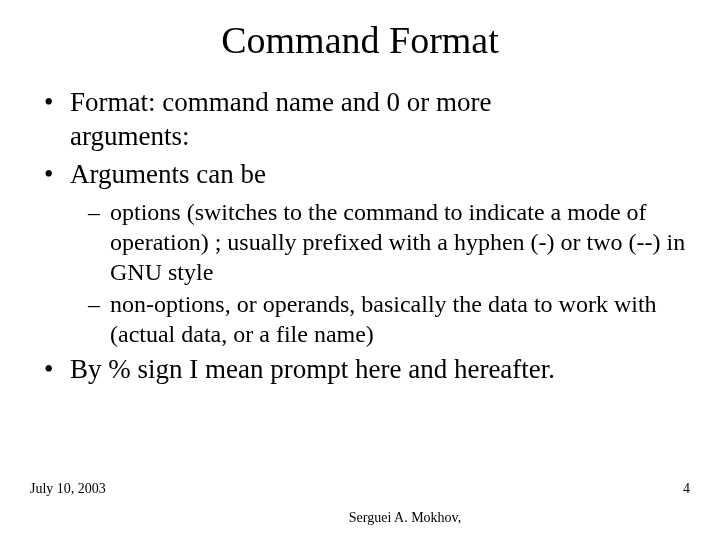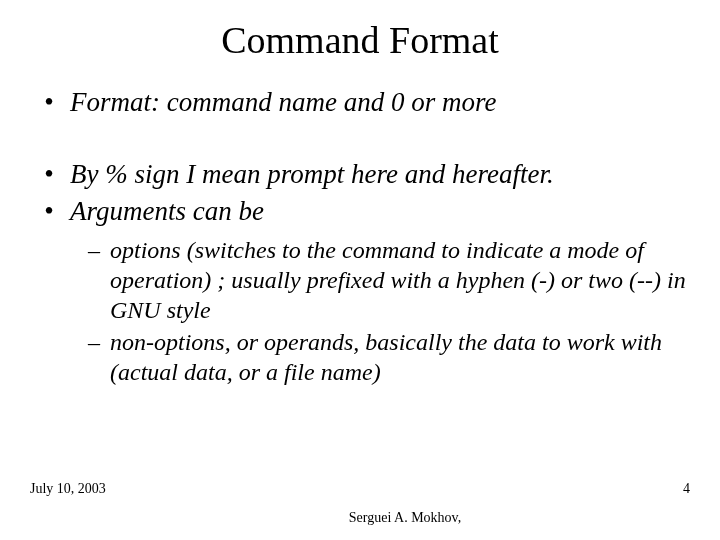--- a/index.html
+++ b/index.html
@@ -24,21 +24,20 @@
     font-size: 38px;
     margin: 0 0 24px 0;
     font-weight: normal;
   }
   ul.main {
     list-style: none;
     margin: 0;
     padding: 0 0 0 14px;
     font-size: 27px;
     line-height: 1.25;
-    font-style: italic;
   }
   ul.main > li {
     position: relative;
     padding-left: 26px;
     margin-bottom: 4px;
   }
   ul.main > li::before {
     content: "•";
     position: absolute;
     left: 0;
@@ -87,30 +86,30 @@
 </style>
 </head>
 <body>
 
 <div class="slide">
   <h1 class="title">Command Format</h1>
 
   <ul class="main">
     <li>
       <span>Format: command name and 0 or more</span><br>
-      <br>
+      <span>arguments:</span><br>
     </li>
-    <li>By % sign I mean prompt here and hereafter.</li>
     <li>
       <span>Arguments can be</span>
       <ul class="sub">
         <li>options (switches to the command to indicate a mode of operation) ; usually prefixed with a hyphen (-) or two (--) in GNU style</li>
         <li>non-options, or operands, basically the data to work with (actual data, or a file name)</li>
       </ul>
     </li>
+    <li>By % sign I mean prompt here and hereafter.</li>
   </ul>
 </div>
 
 <div class="footer">
   <div class="left">July 10, 2003</div>
   <div class="center">
     <span>Serguei A. Mokhov,</span><br>
   </div>
   <div class="right">4</div>
 </div>

